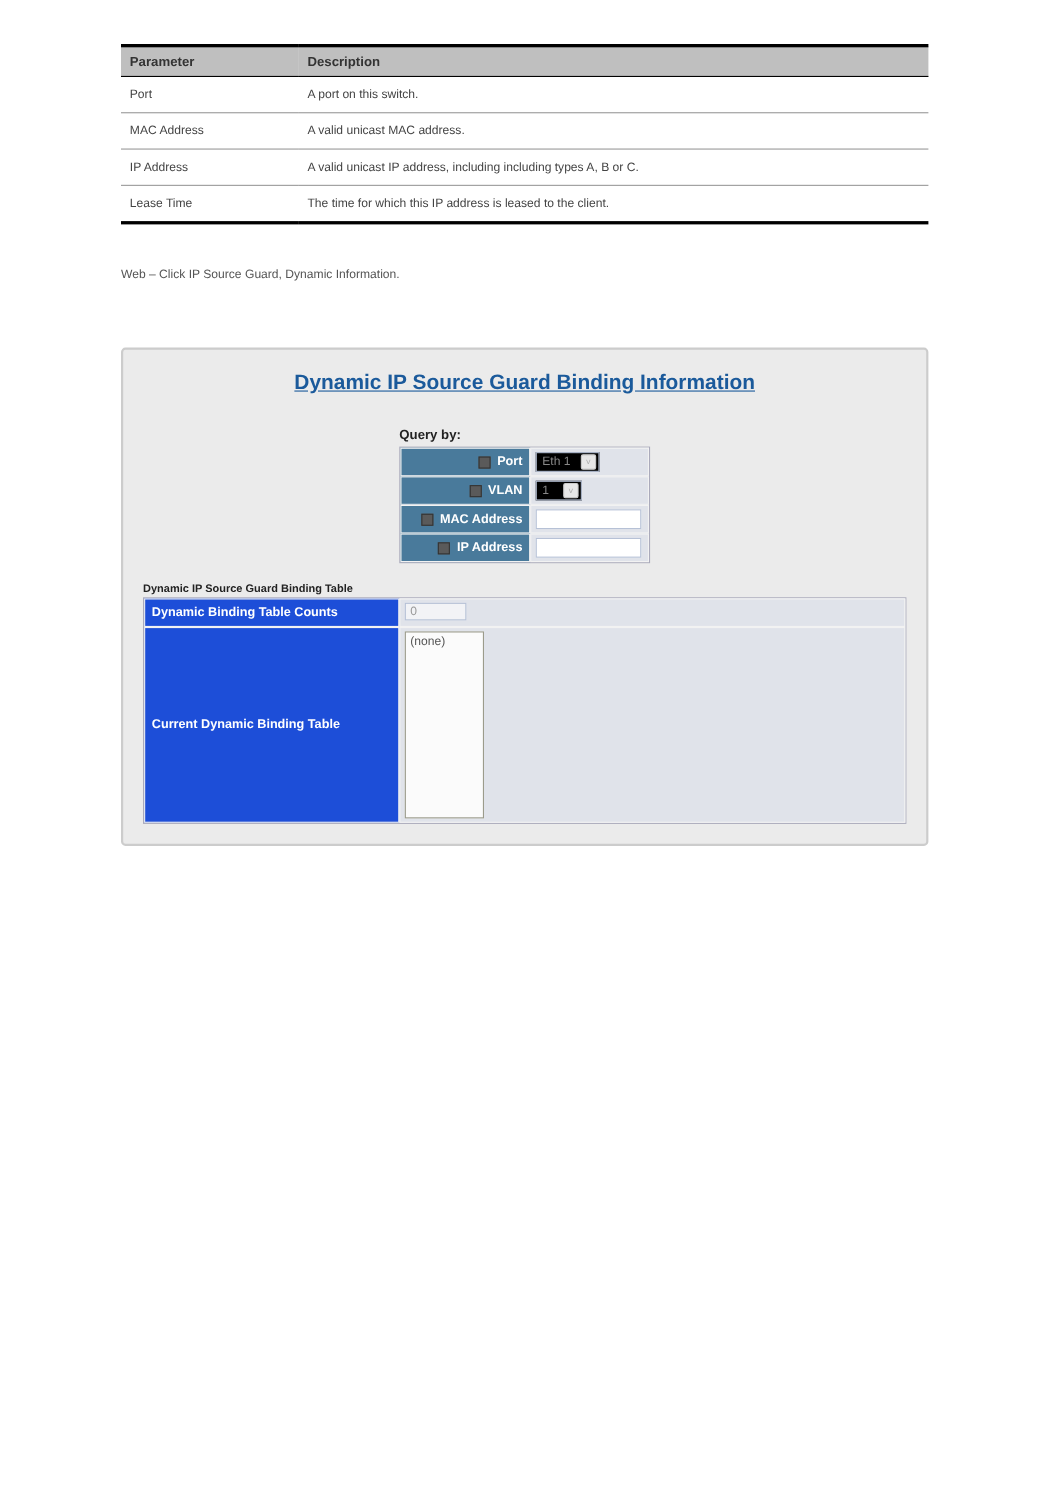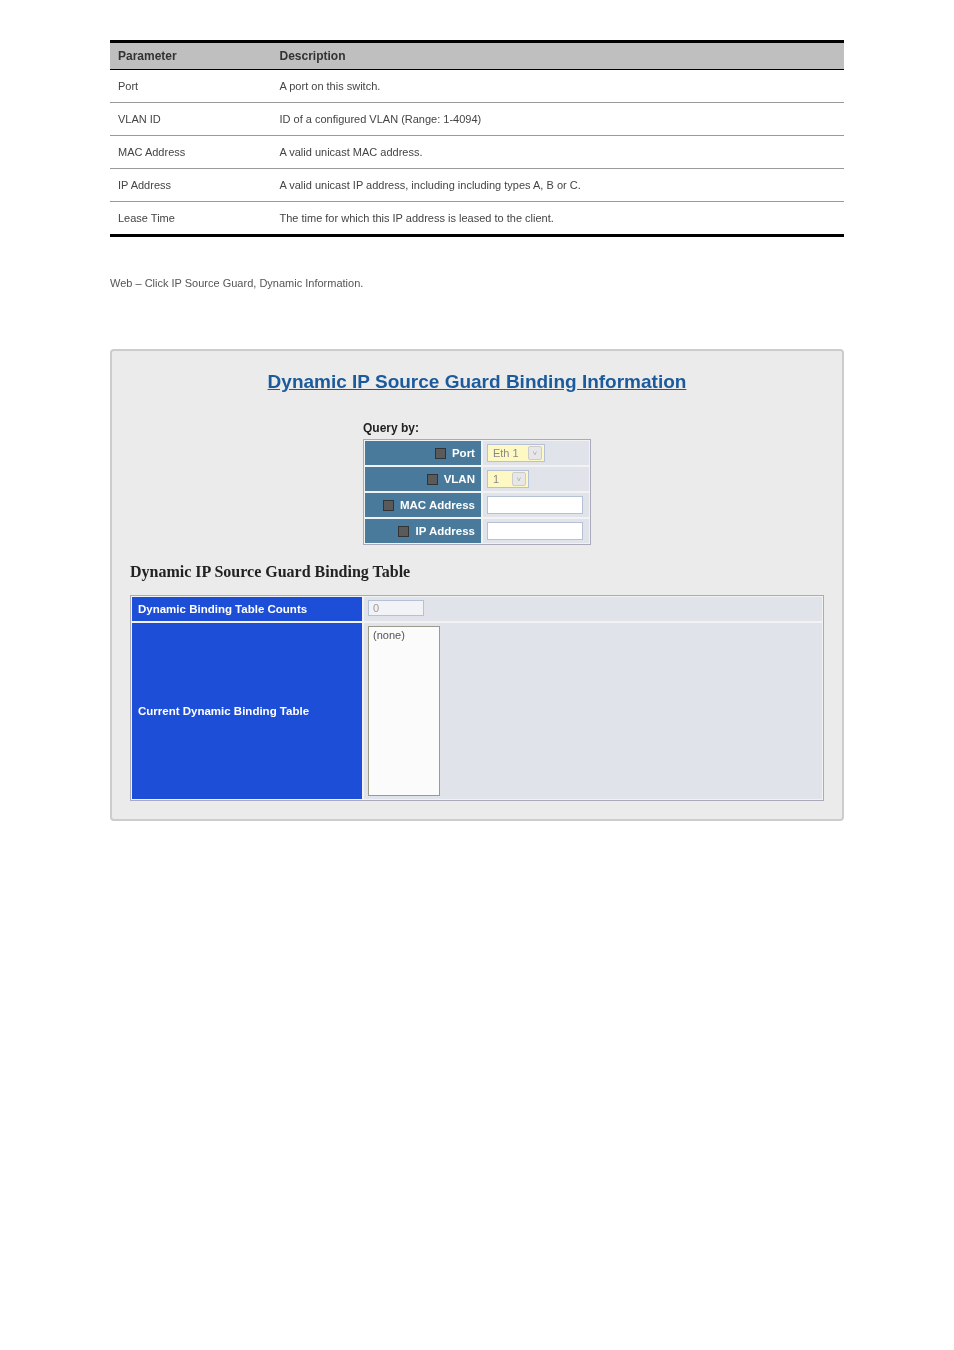--- a/index.html
+++ b/index.html
@@ -95,21 +95,21 @@
     .q-val {
       background: #e0e3ea;
       border: 1px solid #f2f2f2;
       width: 110px;
       padding: 3px 4px;
       display: flex;
       align-items: center;
     }
     .sel-box {
       border: 1px solid #b6c1d6;
-      background: #fef9c3;
+      background: #000000;
       height: 18px;
       display: flex;
       align-items: center;
       justify-content: space-between;
       font-size: 11px;
       color: #888;
       padding: 0 2px 0 5px;
       width: 58px;
     }
     .sel-caret {
@@ -131,24 +131,23 @@
       display: inline-block;
       border: 1px solid #9b9b8b;
       background: #efefe6;
       padding: 3px 12px;
       font-size: 12px;
       color: #444;
       border-radius: 3px;
     }
     .tbl-title {
       font-weight: bold;
-      font-size: 16px;
-      margin-bottom: 14px;
+      font-size: 10px;
+      margin-bottom: 2px;
       color: #222;
-      font-family: Liberation Serif, serif;
     }
     .bind-tbl {
       border: 1px solid #aab;
       width: 100%;
     }
     .bind-row { display: flex; }
     .bind-hdr {
       background: #1d4ed8;
       border: 1px solid #f2f2f2;
       color: #fff;
@@ -200,24 +199,20 @@
   <thead>
     <tr>
       <th>Parameter</th>
       <th>Description</th>
     </tr>
   </thead>
   <tbody>
     <tr>
       <td>Port</td>
       <td>A port on this switch.</td>
-    </tr>
-    <tr>
-      <td>VLAN ID</td>
-      <td>ID of a configured VLAN (Range: 1-4094)</td>
     </tr>
     <tr>
       <td>MAC Address</td>
       <td>A valid unicast MAC address.</td>
     </tr>
     <tr>
       <td>IP Address</td>
       <td>A valid unicast IP address, including including types A, B or C.</td>
     </tr>
     <tr>

